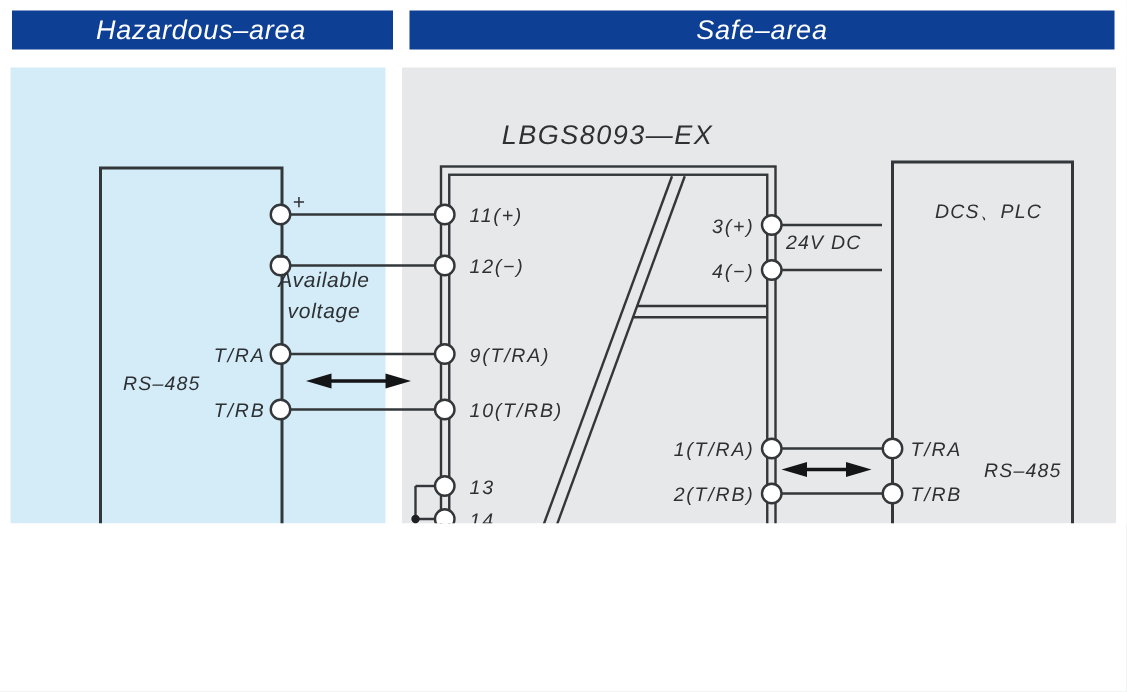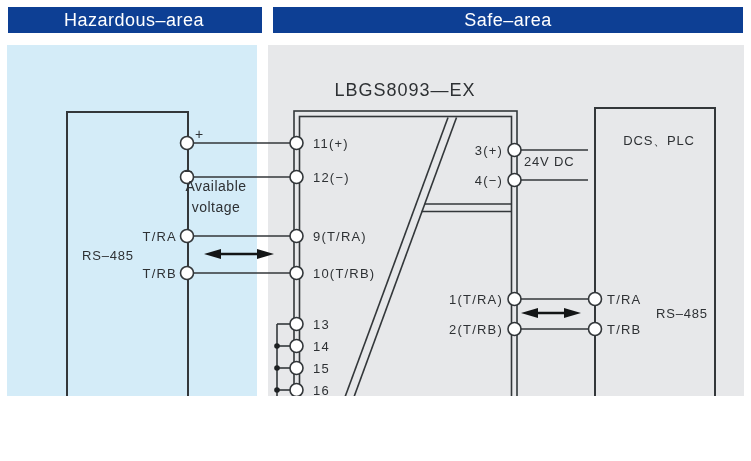--- a/index.html
+++ b/index.html
@@ -1,17 +1,17 @@
 <!DOCTYPE html>
 <html><head>
 <meta charset="utf-8">
 <style>
   html,body{margin:0;padding:0;background:#fff;}
-  .stage{position:relative;width:751px;height:396px;background:#ffffff;overflow:hidden;
-         font-family:"Liberation Sans",sans-serif;}
+  .stage{position:relative;width:751px;height:349px;background:#ffffff;overflow:hidden;
+         font-family:"Liberation Sans",sans-serif;font-style:italic;}
   svg text{font-family:"Liberation Sans",sans-serif;fill:#2e3134;}
   .hdr-txt{font-size:18px;fill:#ffffff;letter-spacing:0.5px;}
   .title-txt{font-size:18px;letter-spacing:1px;}
   .lbl{font-size:13px;letter-spacing:1.2px;}
   .lbl-sm{font-size:13px;letter-spacing:0.8px;}
   .sign{font-size:14px;}
   .note{font-size:14px;letter-spacing:0.5px;}
   .anchor-end{text-anchor:end;}
   .anchor-mid{text-anchor:middle;}
   .wire{stroke:#33373a;stroke-width:1.6;fill:none;}

